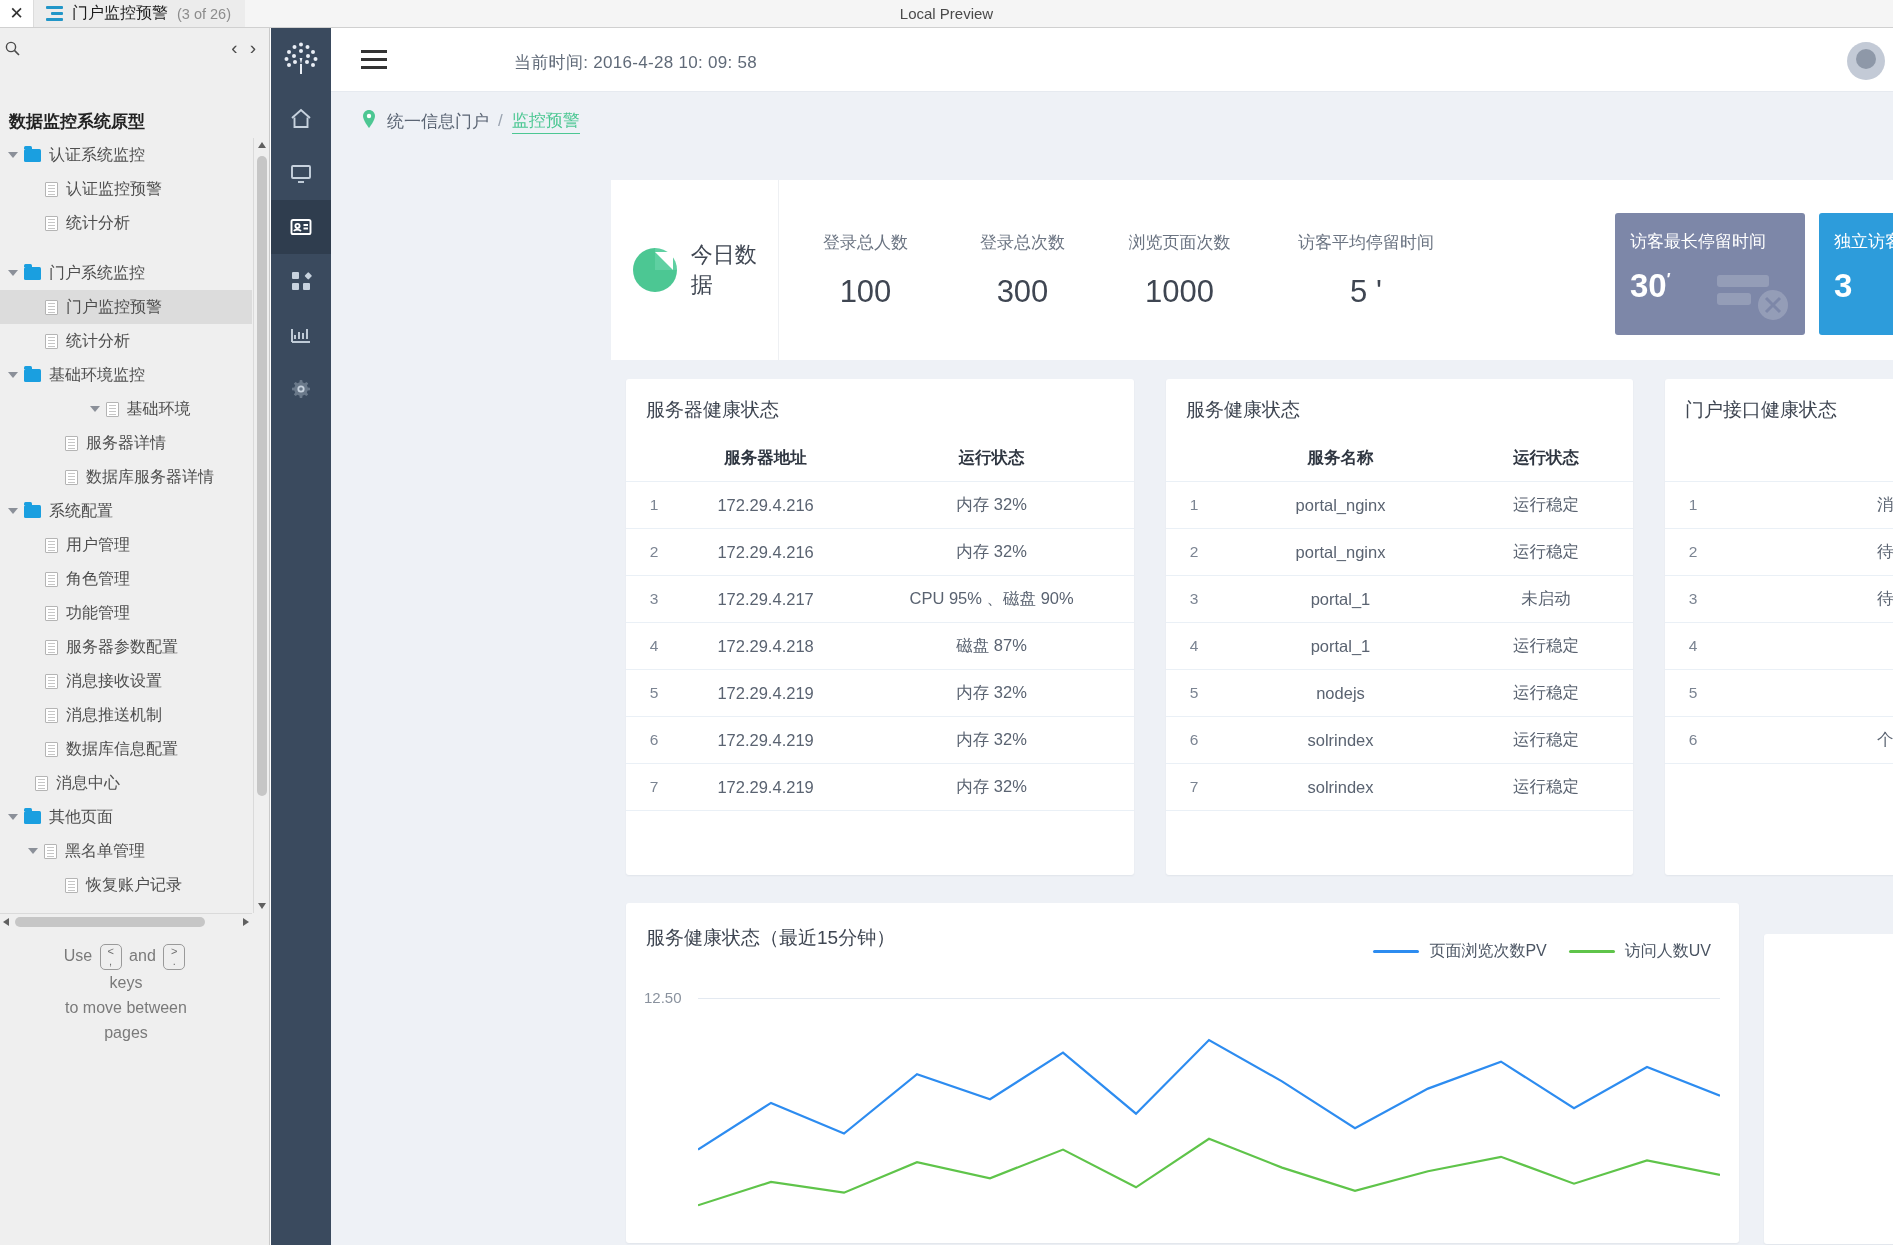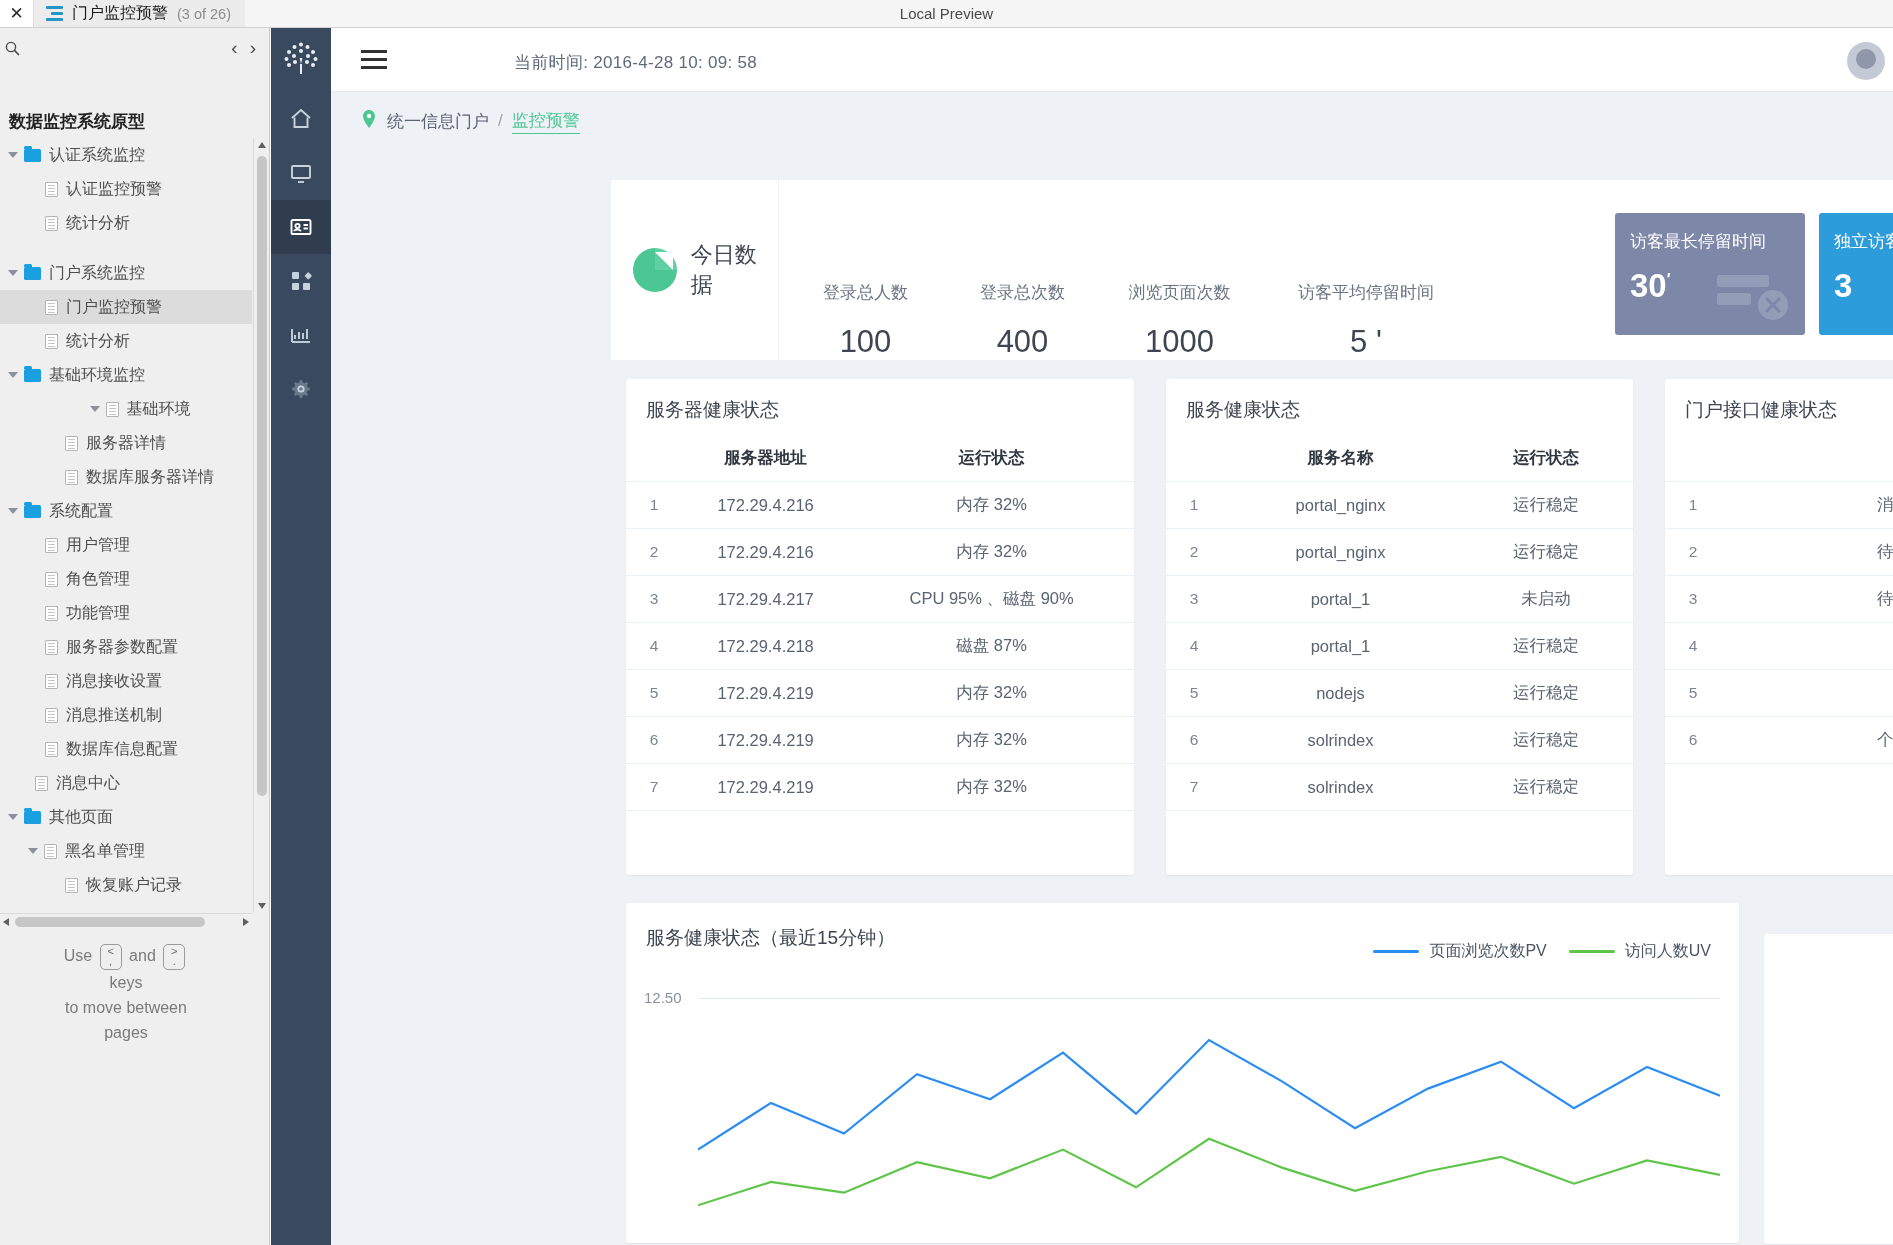--- a/index.html
+++ b/index.html
@@ -213,21 +213,21 @@
   }
   .pie::before {
     content: ""; position: absolute; left: 22px; top: 4px;
     width: 18px; height: 18px; background: #fff;
     clip-path: polygon(0 0, 100% 0, 100% 100%);
     border-radius: 0 3px 0 0;
   }
   .today-label { font-size: 22px; color: #3f4652; }
   .metrics {
     position: absolute; left: 176px; top: 0; height: 180px;
-    display: flex; align-items: flex-end;
+    display: flex; align-items: center;
   }
   .metric { width: 157px; text-align: center; }
   .metric .mlabel { font-size: 17px; color: #6b7482; margin-bottom: 20px; }
   .metric .mval { font-size: 31px; color: #3f4652; }
   .metric.wide { width: 216px; }
 
   
   .kcard {
     position: absolute; top: 185px; width: 190px; height: 122px;
     border-radius: 3px; overflow: hidden;
@@ -589,21 +589,21 @@
       <div class="pie"></div>
       <div class="today-label">今日数据</div>
     </div>
     <div class="metrics" id="metrics">
         <div class="metric">
           <div class="mlabel">登录总人数</div>
           <div class="mval">100</div>
         </div>
         <div class="metric">
           <div class="mlabel">登录总次数</div>
-          <div class="mval">400</div>
+          <div class="mval">300</div>
         </div>
         <div class="metric">
           <div class="mlabel">浏览页面次数</div>
           <div class="mval">1000</div>
         </div>
         <div class="metric wide">
           <div class="mlabel">访客平均停留时间</div>
           <div class="mval">5 '</div>
         </div>
       </div>

